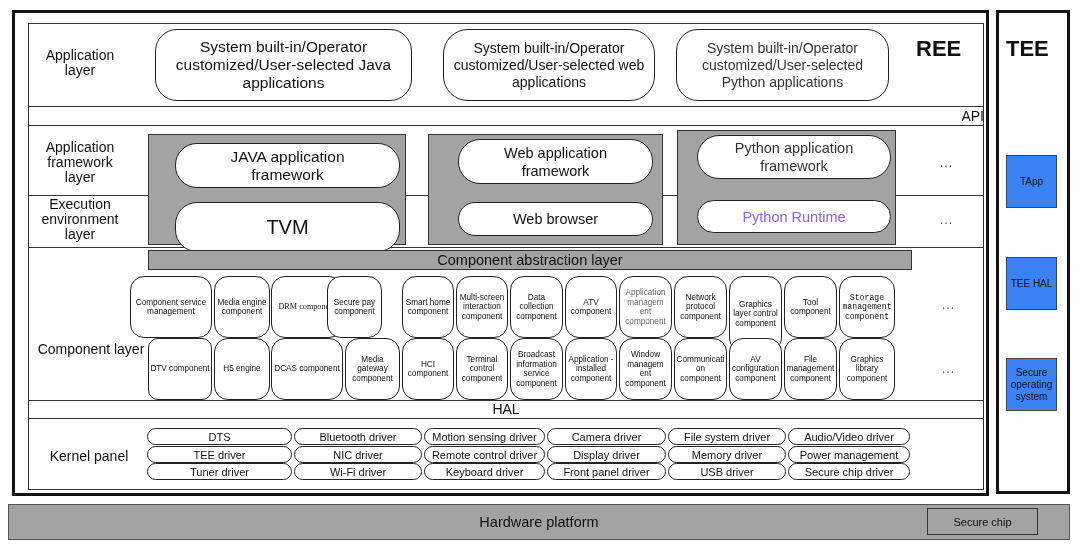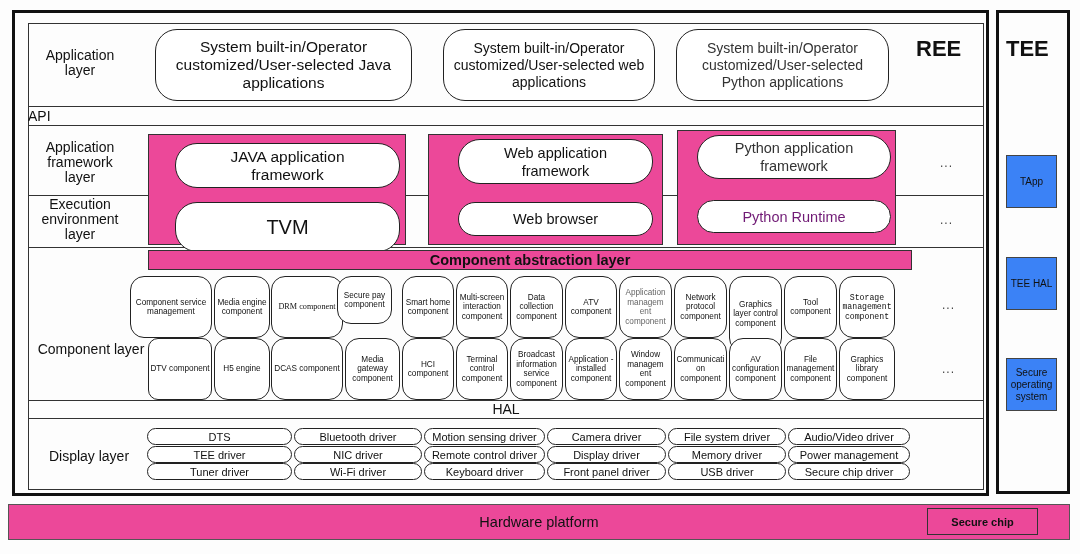--- a/index.html
+++ b/index.html
@@ -15,21 +15,21 @@
 
   .hline { position: absolute; height: 1px; background: #333; }
 
   .layer-label { position: absolute; font-size: 14px; line-height: 15px; text-align: center; color: #111; }
 
   .pill { position: absolute; border: 1.3px solid #222; border-radius: 22px; background: #fff;
           display: flex; align-items: center; justify-content: center; text-align: center; }
   .app-pill { font-size: 15.5px; line-height: 18px; }
   .fw-pill { font-size: 15.5px; line-height: 18px; }
 
-  .box { position: absolute; border: 1.3px solid #333; background: #ec4899; font-weight: bold; }
+  .box { position: absolute; border: 1.3px solid #333; background: #a3a3a3; }
 
   .comp { position: absolute; border: 1.3px solid #222; border-radius: 14px; background: #fff;
           display: flex; align-items: center; justify-content: center; text-align: center;
           font-size: 8.2px; line-height: 9.5px; padding: 0 1px; color: #111; }
 
   .drv { position: absolute; border: 1.2px solid #222; border-radius: 9px; background: #fff;
          display: flex; align-items: center; justify-content: center; text-align: center;
          font-size: 11px; height: 17px; color: #111; }
 
   .ellipsis { position: absolute; font-size: 12px; color: #444; letter-spacing: 1px; }
@@ -50,29 +50,29 @@
 <div class="hline" style="left:28px; top:195px; width:956px;"></div>
 <div class="hline" style="left:28px; top:247px; width:956px;"></div>
 <div class="hline" style="left:28px; top:400px; width:956px;"></div>
 <div class="hline" style="left:28px; top:418px; width:956px;"></div>
 
 <div class="layer-label" style="left:36px; top:48px; width:88px; white-space:pre-line;">Application
 layer</div>
 <div class="pill app-pill" style="left:155px; top:29px; width:257px; height:72px;">
     <span style="display:block; width:230px;">System built-in/Operator customized/User-selected Java applications</span>
   </div>
-<div class="pill app-pill" style="left:443px; top:29px; width:212px; height:72px; font-size:14px; line-height:17px;">
+<div class="pill app-pill" style="left:443px; top:29px; width:212px; height:72px; font-size:14px; line-height:17px;border-radius:25px;">
     <span style="display:block; width:200px;">System built-in/Operator customized/User-selected web applications</span>
   </div>
 <div class="pill app-pill" style="left:676px; top:29px; width:213px; height:72px; font-size:14px; line-height:17px; color:#333;">
     <span style="display:block; width:205px;">System built-in/Operator customized/User-selected Python applications</span>
   </div>
 <div class="abs" style="left:916px; top:36px; font-size:22px; font-weight:bold;">REE</div>
 
-<div class="abs" style="left:28px; top:107px; width:956px; height:18px; font-size:14px; text-align:left; line-height:18px;">API</div>
+<div class="abs" style="left:28px; top:107px; width:956px; height:18px; font-size:14px; text-align:right; line-height:18px;">API</div>
 
 <div class="layer-label" style="left:36px; top:140px; width:88px;">Application framework layer</div>
 <div class="layer-label" style="left:32px; top:197px; width:96px;">Execution environment layer</div>
 
 <div class="box" style="left:148px; top:134px; width:258px; height:111px;"></div>
 <div class="box" style="left:428px; top:134px; width:235px; height:111px;"></div>
 <div class="box" style="left:677px; top:130px; width:219px; height:115px;"></div>
 
 <div class="pill fw-pill" style="left:175px; top:143px; width:225px; height:45px;">
     <span style="display:block; width:170px;">JAVA application framework</span>
@@ -84,41 +84,41 @@
     <span style="display:block; width:170px;">Python application framework</span>
   </div>
 <div class="ellipsis" style="left:940px; top:156px;">...</div>
 
 <div class="pill fw-pill" style="left:175px; top:202px; width:225px; height:50px; font-size:20px;">
     <span>TVM</span>
   </div>
 <div class="pill fw-pill" style="left:458px; top:202px; width:195px; height:34px; font-size:14.5px;">
     <span>Web browser</span>
   </div>
-<div class="pill fw-pill" style="left:697px; top:200px; width:194px; height:33px; font-size:14.5px; color:#701a75;">
+<div class="pill fw-pill" style="left:697px; top:200px; width:194px; height:33px; font-size:14.5px; color:#8b5cf6;">
     <span>Python Runtime</span>
   </div>
 <div class="ellipsis" style="left:940px; top:213px;">...</div>
 
 <div class="box center" style="left:148px; top:250px; width:764px; height:20px; font-size:14.5px;">
     <span>Component abstraction layer</span>
   </div>
 
 <div class="layer-label" style="left:36px; top:342px; width:110px; font-size:14px;">Component layer</div>
 <div id="comp-row1">
     <div class="comp" style="left: 130px; top: 276px; width: 82px; height: 62px;">
       <span>Component service management</span>
     </div>
     <div class="comp" style="left: 214px; top: 276px; width: 56px; height: 62px;">
       <span>Media engine component</span>
     </div>
     <div class="comp" style="left: 271px; top: 276px; width: 72px; height: 62px; font-family: Liberation Serif, serif;">
       <span>DRM component</span>
     </div>
-    <div class="comp" style="left: 337px; top: 276px; width: 55px; height: 48px;">
+    <div class="comp" style="left: 327px; top: 276px; width: 55px; height: 62px;">
       <span>Secure pay component</span>
     </div>
     <div class="comp" style="left: 402px; top: 276px; width: 52px; height: 62px;">
       <span>Smart home component</span>
     </div>
     <div class="comp" style="left: 456px; top: 276px; width: 52px; height: 62px; text-align: center;">
       <span>Multi-screen interaction component</span>
     </div>
     <div class="comp" style="left: 510px; top: 276px; width: 53px; height: 62px;">
       <span>Data collection component</span>
@@ -181,21 +181,21 @@
     </div>
     <div class="comp" style="left: 839px; top: 338px; width: 56px; height: 62px;">
       <span>Graphics library component</span>
     </div>
   </div>
 <div class="ellipsis" style="left:942px; top:298px;">...</div>
 <div class="ellipsis" style="left:942px; top:362px;">...</div>
 
 <div class="abs" style="left:28px; top:400px; width:956px; height:18px; font-size:14px; text-align:center; line-height:18px;">HAL</div>
 
-<div class="layer-label" style="left:36px; top:449px; width:106px; font-size:14px;">Display layer</div>
+<div class="layer-label" style="left:36px; top:449px; width:106px; font-size:14px;">Kernel panel</div>
 <div id="kernel-grid">
     <div class="drv" style="left: 147px; top: 428px; width: 145px;">
       <span>DTS</span>
     </div>
     <div class="drv" style="left: 294px; top: 428px; width: 128px;">
       <span>Bluetooth driver</span>
     </div>
     <div class="drv" style="left: 424px; top: 428px; width: 121px;">
       <span>Motion sensing driver</span>
     </div>

